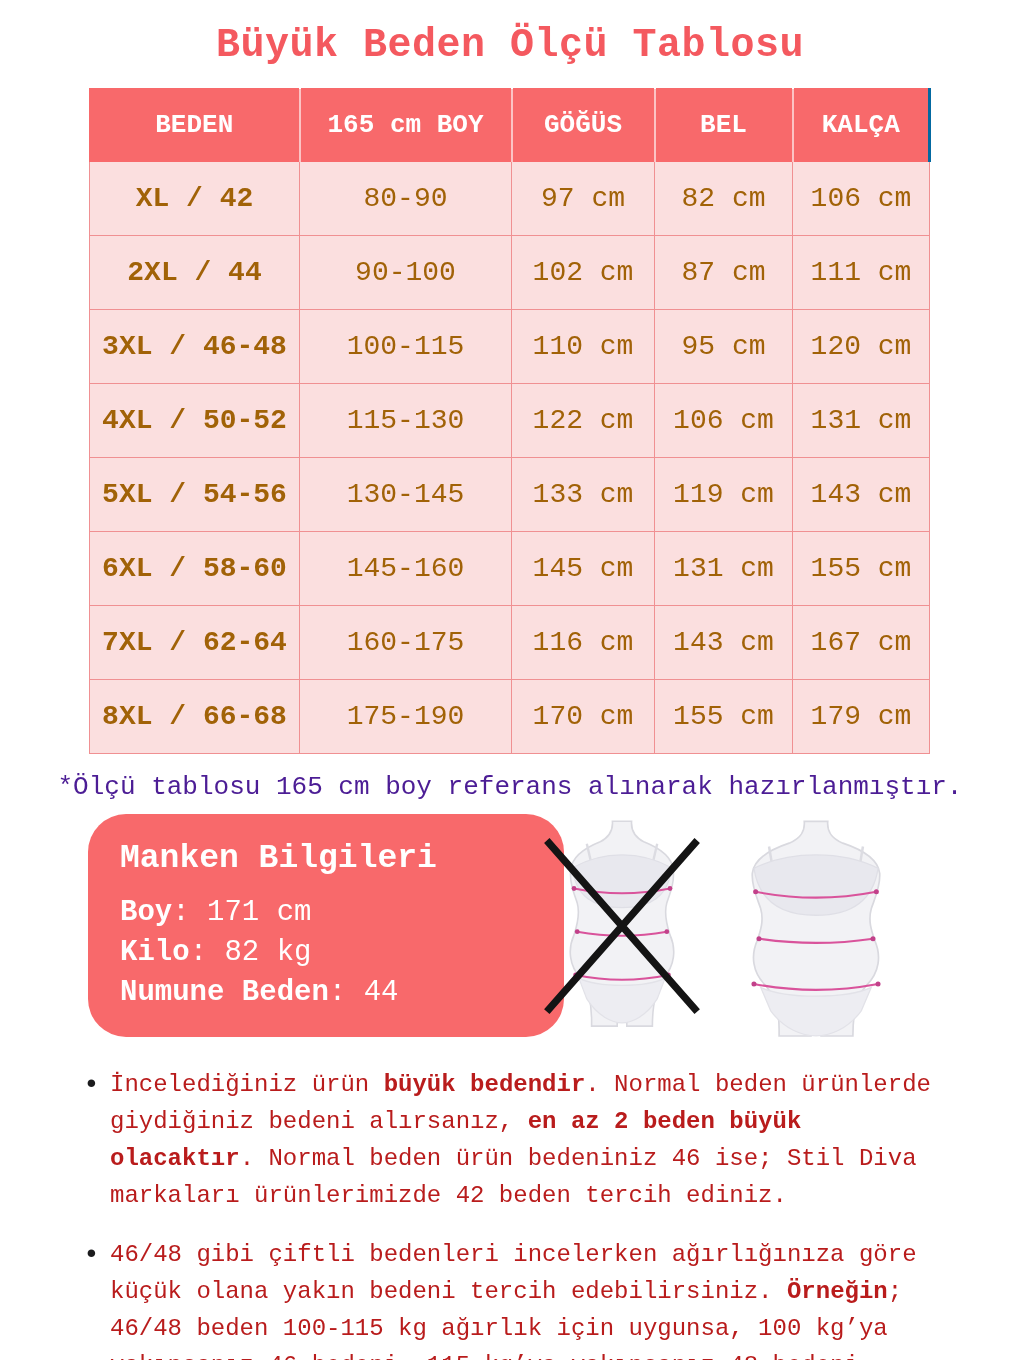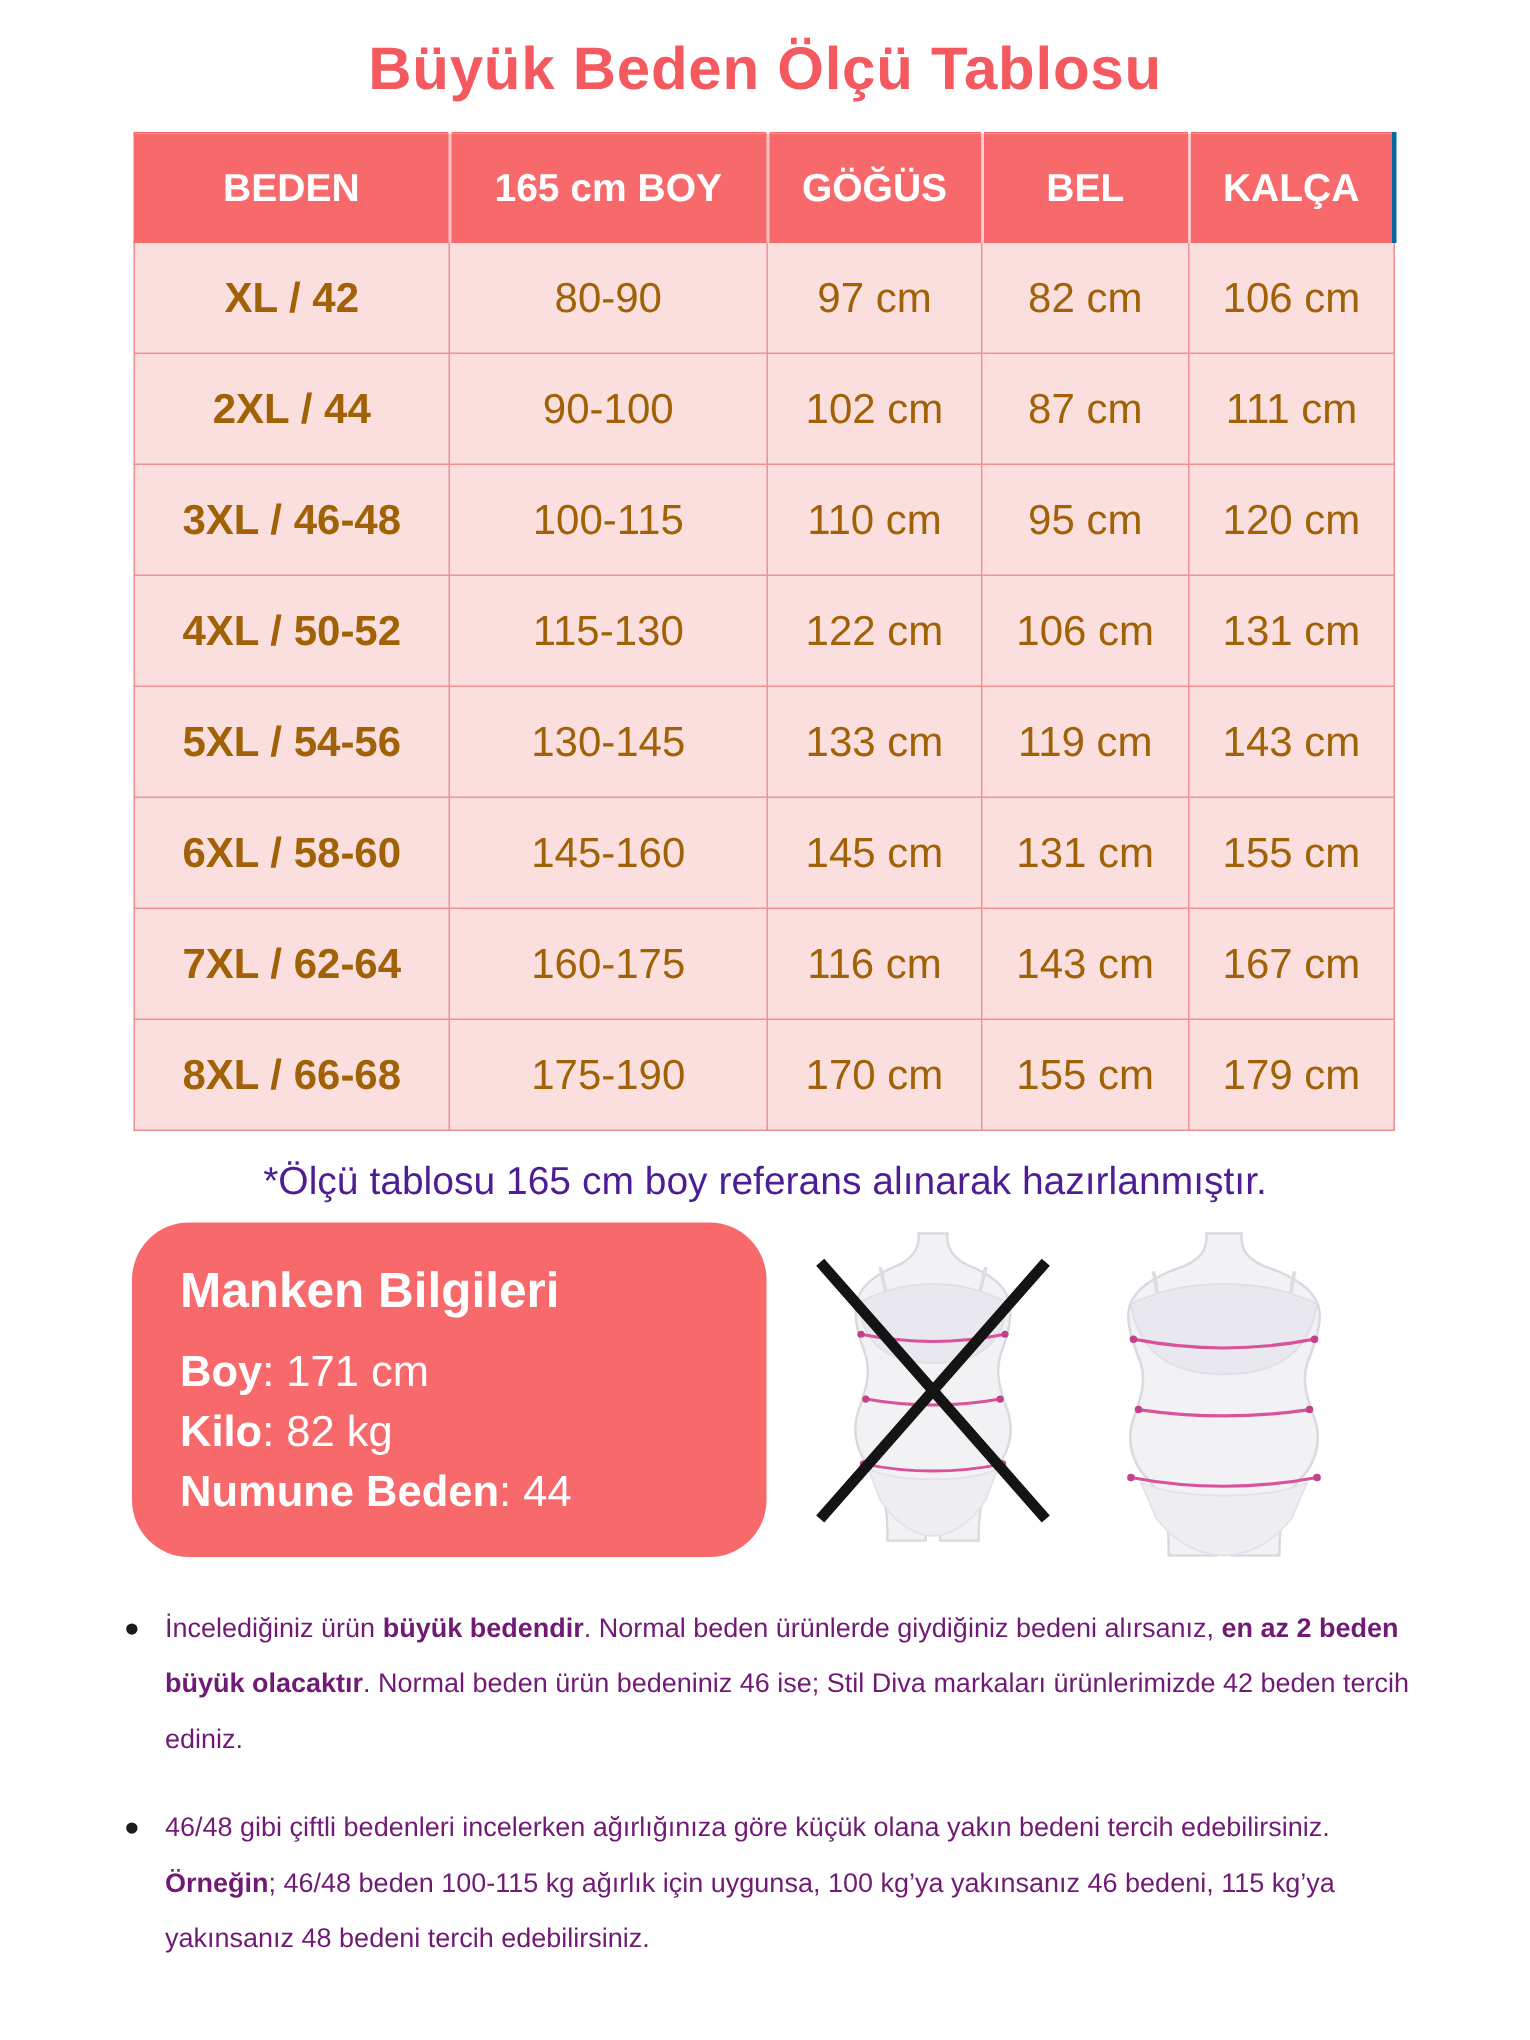--- a/index.html
+++ b/index.html
@@ -1,21 +1,21 @@
 <!DOCTYPE html>
 <html><head>
 <meta charset="utf-8">
 <style>
   html,body { margin:0; padding:0; background:#ffffff; }
   .page {
     position:relative;
     width:1020px; height:1360px;
     margin:0 auto;
     background:#ffffff;
-    font-family:Liberation Sans, sans-serif;
+    font-family:Liberation Mono, monospace;
     color:#1c1c1e;
     overflow:hidden;
   }
   .title {
     padding-top:22px;
     text-align:center;
     font-size:40px;
     line-height:48px;
     font-weight:bold;
     color:#f4595f;
@@ -54,21 +54,21 @@
   .size-table td.c-size { font-weight:bold; }
   .footnote {
     margin-top:18px;
     text-align:center;
     font-size:26px;
     color:#4c1d95;
   }
   .info-section { position:relative; margin-top:12px; height:228px; }
   .model-box {
     position:absolute; left:88px; top:0;
-    width:423px; height:223px;
+    width:476px; height:223px;
     background:#f8696b;
     border-radius:38px;
     color:#ffffff;
     box-sizing:border-box;
     padding:26px 20px 0 32px;
   }
   .model-heading { font-size:33px; font-weight:bold; }
   .model-lines { margin-top:16px; font-size:29px; line-height:40px; }
   .model-lines b { font-weight:bold; }
   .figure-wrong { position:absolute; left:542px; top:4px; }
@@ -81,23 +81,23 @@
   .fig-mdot  { fill:#c2418a; }
   .fig-xmark { stroke:#141414; stroke-width:9; fill:none; }
   ul.bullets {
     list-style:none;
     margin:24px 0 0 110px;
     padding:0;
     width:830px;
   }
   ul.bullets li {
     position:relative;
-    font-size:18px;
+    font-size:24px;
     line-height:37px;
-    color:#701a75;
+    color:#b91c1c;
   }
   ul.bullets li::before {
     content:"•";
     position:absolute;
     left:-27px; top:0;
     font-size:28px;
     color:#1b1b1d;
   }
   ul.bullets li + li { margin-top:22px; }
   ul.bullets b { font-weight:bold; }

